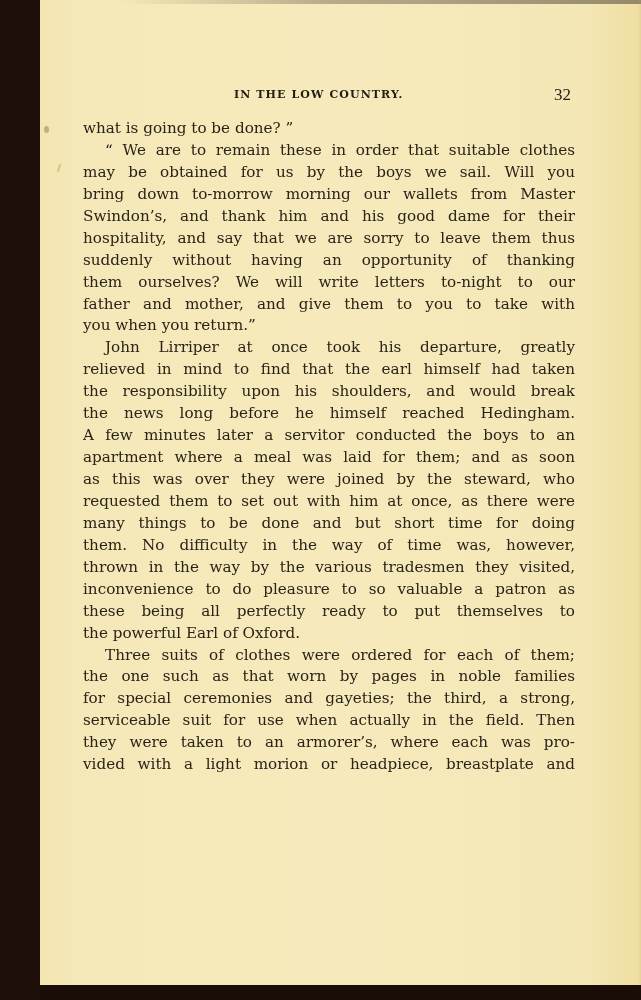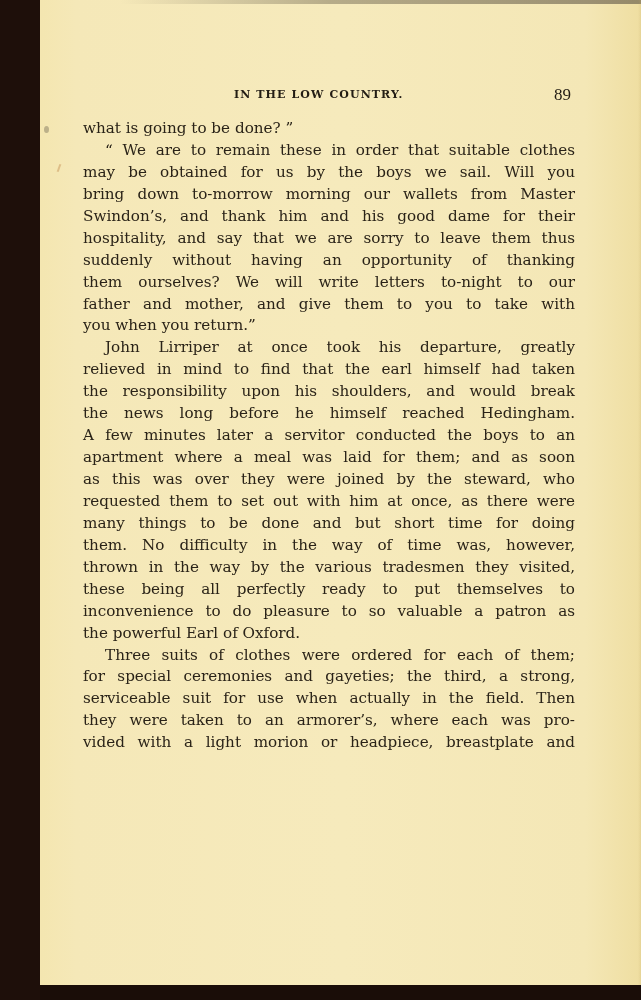--- a/index.html
+++ b/index.html
@@ -141,21 +141,21 @@
 <body>
 
 <div class="scan">
   <div class="page-stack"></div>
   <div class="page-stack-2"></div>
   <div class="page">
     <div class="speck"></div>
     <div class="speck2"></div>
     <div class="running-head">
       <span class="running-title">IN THE LOW COUNTRY.</span>
-      <span class="folio">89</span>
+      <span class="folio">32</span>
     </div>
     <div class="text-block" id="text-block">
         <span class="line last">what is going to be done? ”</span>
         <span class="line indent">“ We are to remain these in order that suitable clothes</span>
         <span class="line">may be obtained for us by the boys we sail.  Will you</span>
         <span class="line">bring down to-morrow morning our wallets from Master</span>
         <span class="line">Swindon’s, and thank him and his good dame for their</span>
         <span class="line">hospitality, and say that we are sorry to leave them thus</span>
         <span class="line">suddenly without having an opportunity of thanking</span>
         <span class="line">them ourselves?  We will write letters to-night to our</span>
@@ -165,24 +165,25 @@
         <span class="line">relieved in mind to find that the earl himself had taken</span>
         <span class="line">the responsibility upon his shoulders, and would break</span>
         <span class="line">the news long before he himself reached Hedingham.</span>
         <span class="line">A few minutes later a servitor conducted the boys to an</span>
         <span class="line">apartment where a meal was laid for them; and as soon</span>
         <span class="line">as this was over they were joined by the steward, who</span>
         <span class="line">requested them to set out with him at once, as there were</span>
         <span class="line">many things to be done and but short time for doing</span>
         <span class="line">them.  No difficulty in the way of time was, however,</span>
         <span class="line">thrown in the way by the various tradesmen they visited,</span>
+        <span class="line">inconvenience to do pleasure to so valuable a patron as</span>
         <span class="line">these being all perfectly ready to put themselves to</span>
-        <span class="line">inconvenience to do pleasure to so valuable a patron as</span>
         <span class="line last">the powerful Earl of Oxford.</span>
         <span class="line indent">Three suits of clothes were ordered for each of them;</span>
+        <span class="line">the one such as that worn by pages in noble families</span>
         <span class="line">for special ceremonies and gayeties; the third, a strong,</span>
         <span class="line">serviceable suit for use when actually in the field.  Then</span>
         <span class="line">they were taken to an armorer’s, where each was pro-</span>
         <span class="line">vided with a light morion or headpiece, breastplate and</span>
       </div>
   </div>
   <div class="bottom-shadow"></div>
 </div>
 
 </body></html>

